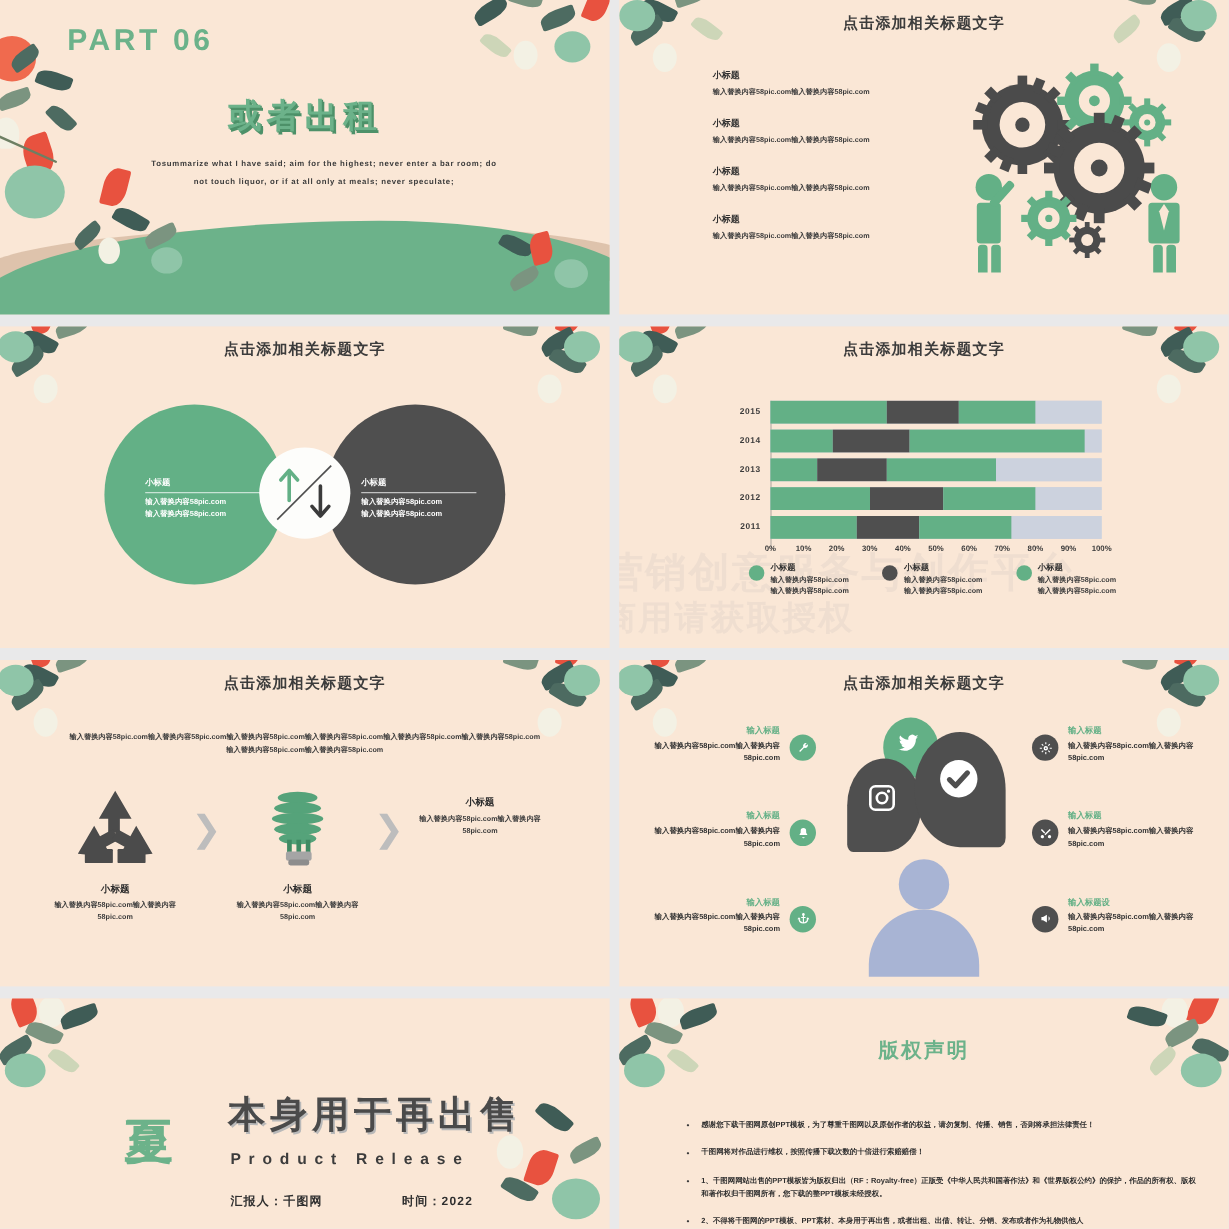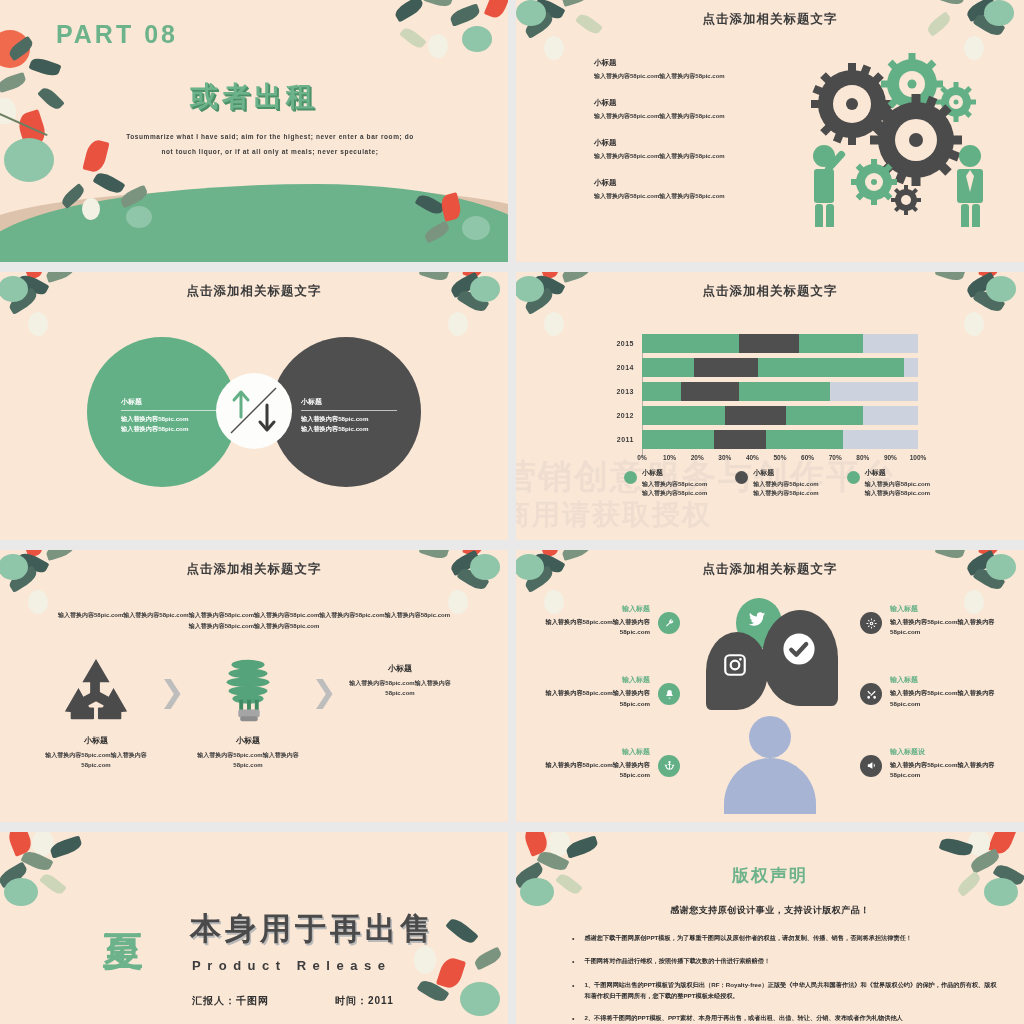--- a/index.html
+++ b/index.html
@@ -191,21 +191,21 @@
 </style>
 </head>
 <body>
 
 <div id="grid">
 
   <div class="slide">
     <div class="s1-wave2"></div>
     <div class="s1-wave"></div>
 
-    <div class="s1-part">PART 08</div>
+    <div class="s1-part">PART 06</div>
     <div class="s1-title">或者出租</div>
     <div class="s1-sub">Tosummarize what I have said; aim for the highest; never enter a bar room; do not touch liquor, or if at all only at meals; never speculate;</div>
 
     <div class="floral" style="left:-10px;top:30px;width:210px;height:220px;">
       <div class="leaf l2" style="left:18px;top:12px;width:26px;height:13px;transform:rotate(-35deg)"></div>
       <div class="leaf" style="left:40px;top:30px;width:30px;height:14px;transform:rotate(20deg)"></div>
       <div class="leaf l3" style="left:8px;top:46px;width:28px;height:13px;transform:rotate(-18deg)"></div>
       <div class="leaf l2" style="left:48px;top:62px;width:26px;height:13px;transform:rotate(45deg)"></div>
       <div class="petal-red" style="left:30px;top:82px;width:24px;height:34px;transform:rotate(-18deg)"></div>
       <div class="berry white" style="left:4px;top:68px;width:22px;height:26px;border-radius:50% 50% 40% 40%;"></div>
@@ -750,21 +750,21 @@
       <div class="berry white" style="left:56px;top:56px;width:20px;height:24px;"></div>
     </div>
   </div>
 
   <div class="slide">
     <div class="s7-vert">夏至</div>
     <div class="s7-main">本身用于再出售</div>
     <div class="s7-sub">Product Release</div>
     <div class="s7-meta">
       <span>汇报人：千图网</span>
-      <span>时间：2011</span>
+      <span>时间：2022</span>
     </div>
 
     <div class="floral" style="left:-12px;top:-8px;width:140px;height:120px;">
       <div class="petal-red" style="left:22px;top:2px;width:20px;height:28px;transform:rotate(-22deg)"></div>
       <div class="berry white" style="left:44px;top:6px;width:22px;height:26px;"></div>
       <div class="leaf" style="left:62px;top:16px;width:32px;height:14px;transform:rotate(-18deg)"></div>
       <div class="leaf l3" style="left:34px;top:30px;width:30px;height:14px;transform:rotate(26deg)"></div>
       <div class="leaf l2" style="left:10px;top:44px;width:30px;height:14px;transform:rotate(-30deg)"></div>
       <div class="berry" style="left:16px;top:54px;width:34px;height:28px;"></div>
       <div class="leaf l4" style="left:52px;top:54px;width:26px;height:12px;transform:rotate(40deg)"></div>
@@ -774,21 +774,20 @@
       <div class="berry white" style="left:26px;top:26px;width:22px;height:28px;"></div>
       <div class="petal-red" style="left:52px;top:38px;width:22px;height:30px;transform:rotate(18deg)"></div>
       <div class="leaf l3" style="left:86px;top:32px;width:28px;height:13px;transform:rotate(-26deg)"></div>
       <div class="berry" style="left:72px;top:62px;width:40px;height:34px;"></div>
       <div class="leaf l2" style="left:30px;top:64px;width:30px;height:14px;transform:rotate(32deg)"></div>
     </div>
   </div>
 
   <div class="slide">
     <div class="s8-title">版权声明</div>
-    <div class="s8-lead">感谢您支持原创设计事业，支持设计版权产品！</div>
     <div class="s8-list">
       <div class="s8-li">
         <span class="bullet">•</span>
         <p>感谢您下载千图网原创PPT模板，为了尊重千图网以及原创作者的权益，请勿复制、传播、销售，否则将承担法律责任！</p>
       </div>
       <div class="s8-li">
         <span class="bullet">•</span>
         <p>千图网将对作品进行维权，按照传播下载次数的十倍进行索赔赔偿！</p>
       </div>
       <div class="s8-li">

